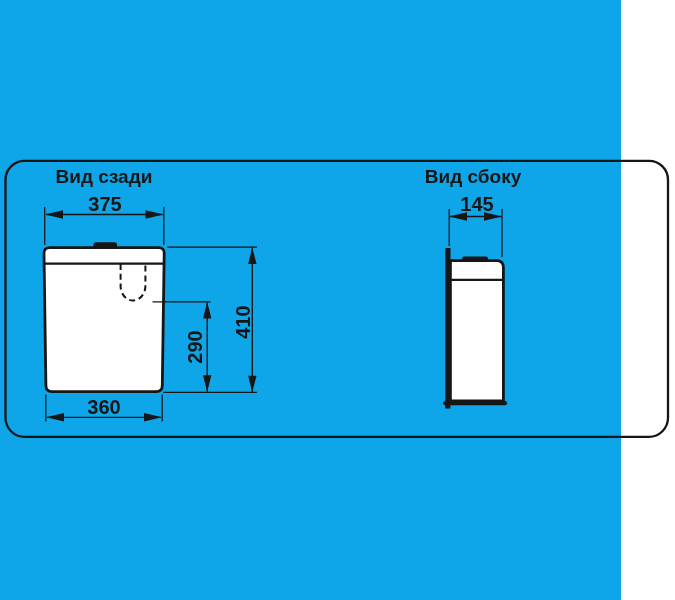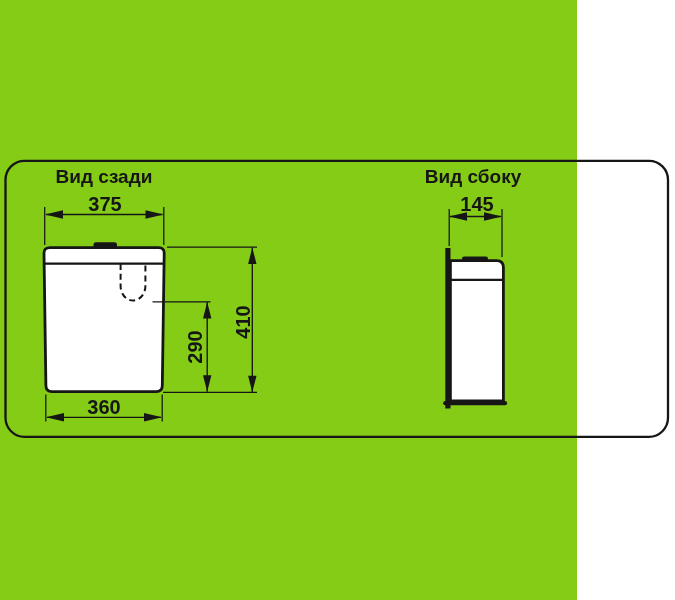--- a/index.html
+++ b/index.html
@@ -5,23 +5,23 @@
   html, body {
     margin: 0;
     padding: 0;
     background: #ffffff;
     width: 675px;
     height: 600px;
     overflow: hidden;
   }
   #canvas {
     position: relative;
-    width: 577px;
+    width: 621px;
     height: 600px;
-    background: #84cc16;
+    background: #0ea5e9;
   }
   svg text {
     font-family: "Liberation Sans", sans-serif;
     font-weight: 700;
     fill: #161616;
   }
   .title-text { font-size: 19px; }
   .dim-text   { font-size: 20px; }
   .outline {
     stroke: #161616;

